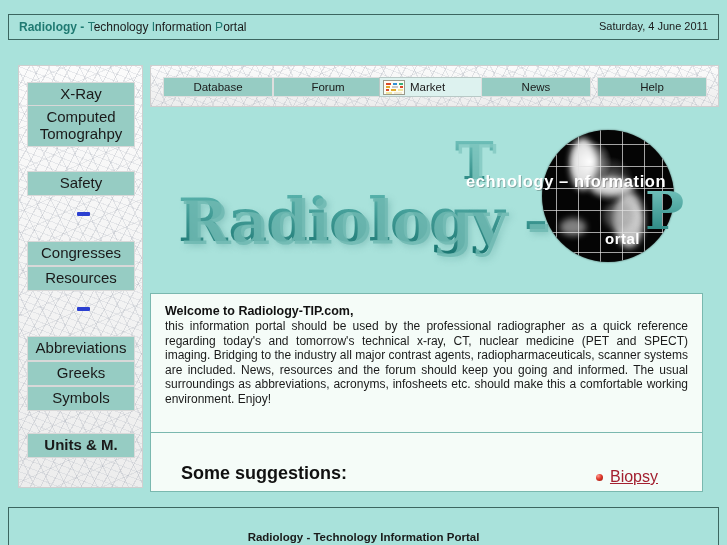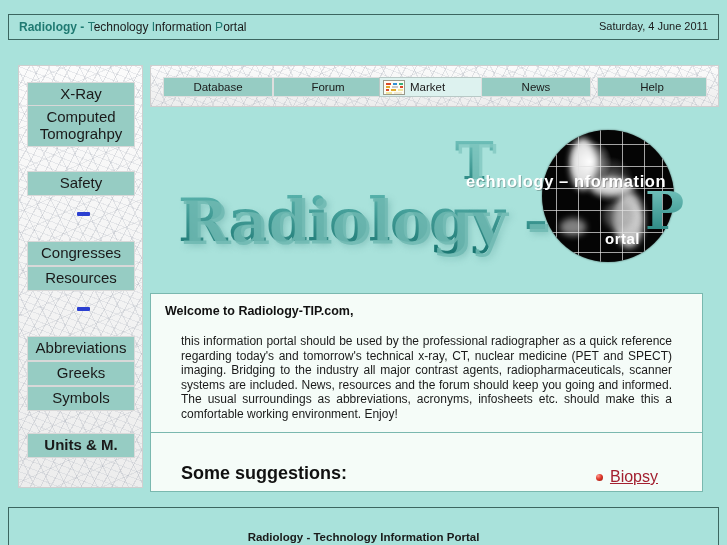--- a/index.html
+++ b/index.html
@@ -237,21 +237,21 @@
     font-weight: bold;
     font-size: 12.5px;
     color: #111;
     margin: 0 0 1px 0;
   }
   #welcome-body {
     font-size: 12px;
     line-height: 14.6px;
     text-align: justify;
     color: #1a1a1a;
-    margin: 16px;
+    margin: 0;
   }
   #suggestions-panel {
     left: 150px; top: 432px;
     width: 553px; height: 60px;
     padding: 14px 14px 0 14px;
   }
   #suggestions-heading {
     font-weight: bold;
     font-size: 18px;
     color: #111;

